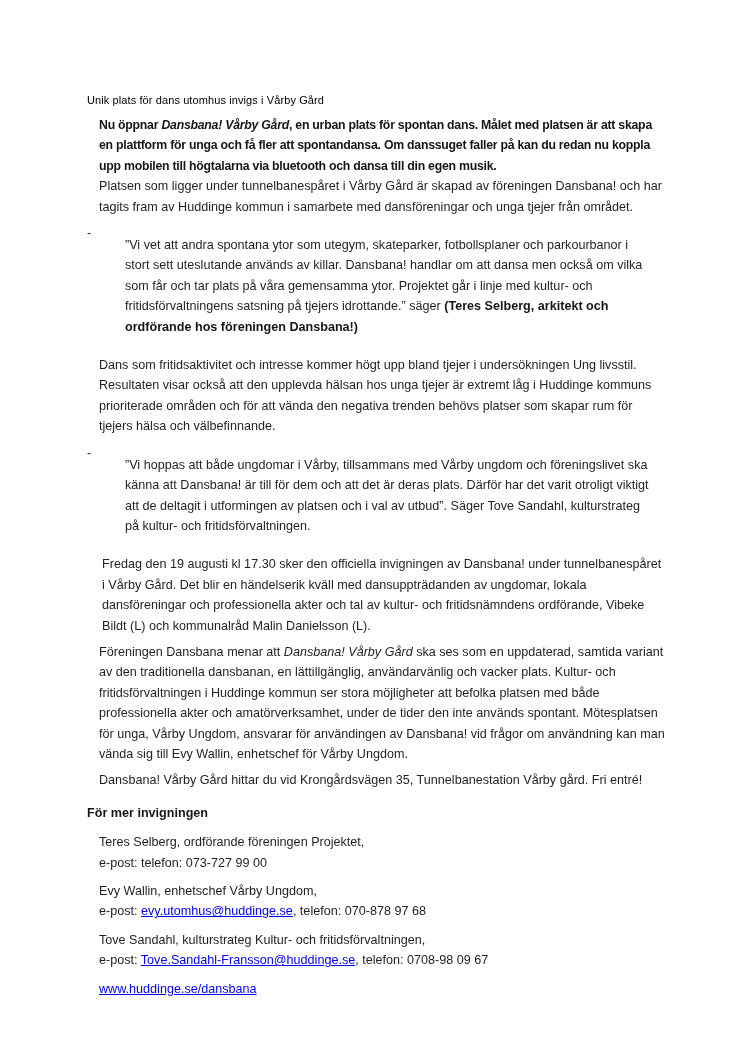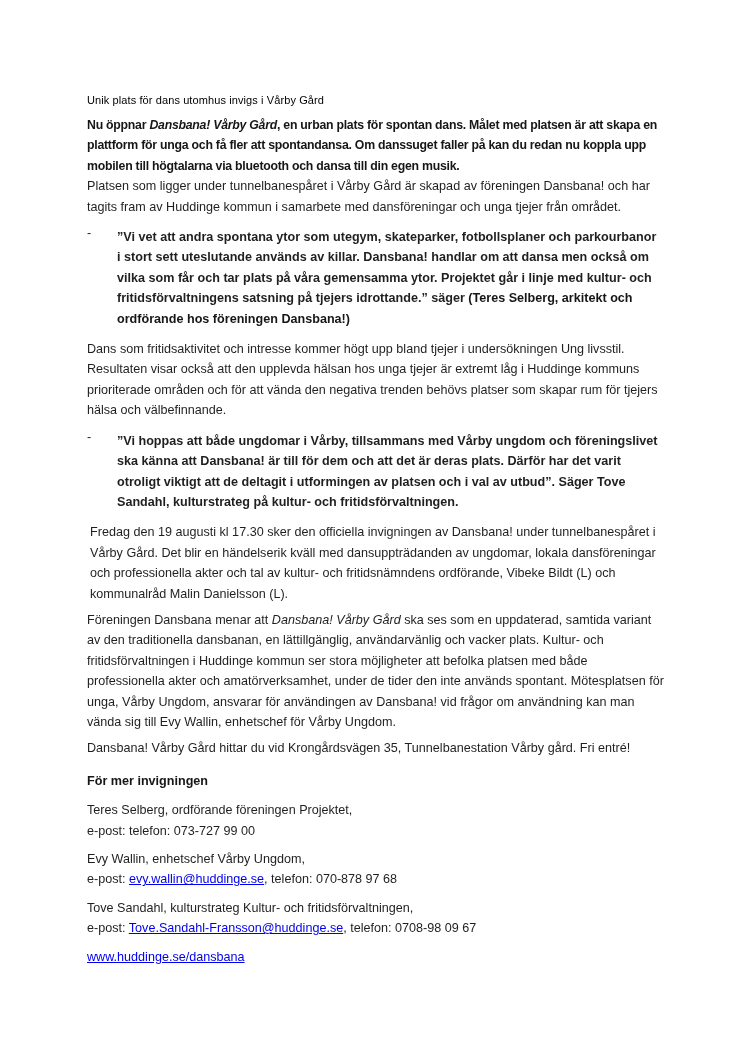--- a/index.html
+++ b/index.html
@@ -22,42 +22,41 @@
     font-size: 11px;
     font-weight: 400;
     color: #000000;
     line-height: 22px;
     margin: 0 0 4px 0;
     letter-spacing: 0.1px;
   }
   p {
     font-size: 12.6px;
     line-height: 20.4px;
-    margin: 0 0 6px 0;
+    margin: 0 0 6px 12px;
   }
   p.lead {
     font-weight: 700;
     font-size: 12.3px;
     letter-spacing: -0.25px;
     margin-bottom: 0;
     color: #161616;
   }
   .bullet {
     display: flex;
     margin: 0 0 6px 0;
   }
   .bullet .dash {
     flex: 0 0 26px;
     font-size: 12.6px;
     line-height: 20.4px;
   }
   .bullet p {
     flex: 1;
-    margin: 4px;
-    font-weight: bold;
+    margin: 12px;
   }
   p.indented { padding-left: 3px; }
   p.info-heading {
     font-weight: 700;
     margin: 12px 0 9px 0;
     color: #161616;
   }
   p.contact { margin-bottom: 8px; }
   a.doc-link {
     color: #0000EE;
@@ -92,19 +91,19 @@
   <p class="indented">Fredag den 19 augusti kl 17.30 sker den officiella invigningen av Dansbana! under tunnelbanespåret i Vårby Gård. Det blir en händelserik kväll med dansuppträdanden av ungdomar, lokala dansföreningar och professionella akter och tal av kultur- och fritidsnämndens ordförande, Vibeke Bildt (L) och kommunalråd Malin Danielsson (L).</p>
 
   <p><span>Föreningen Dansbana menar att </span><i>Dansbana! Vårby Gård</i><span> ska ses som en uppdaterad, samtida variant av den traditionella dansbanan, en lättillgänglig, användarvänlig och vacker plats. Kultur- och fritidsförvaltningen i Huddinge kommun ser stora möjligheter att befolka platsen med både professionella akter och amatörverksamhet, under de tider den inte används spontant. Mötesplatsen för unga, Vårby Ungdom, ansvarar för användingen av Dansbana! vid frågor om användning kan man vända sig till Evy Wallin, enhetschef för Vårby Ungdom.</span></p>
 
   <p>Dansbana! Vårby Gård hittar du vid Krongårdsvägen 35, Tunnelbanestation Vårby gård. Fri entré!</p>
 
   <p class="info-heading">För mer invigningen</p>
 
   <p class="contact"><span>Teres Selberg, ordförande föreningen Projektet,</span><br><span>e-post: telefon: 073-727 99 00</span></p>
 
-  <p class="contact"><span>Evy Wallin, enhetschef Vårby Ungdom,</span><br><span>e-post: </span><a class="doc-link">evy.wallin@huddinge.se</a><span>, telefon: 070-878 97 68</span></p>
+  <p class="contact"><span>Evy Wallin, enhetschef Vårby Ungdom,</span><br><span>e-post: </span><a class="doc-link">evy.utomhus@huddinge.se</a><span>, telefon: 070-878 97 68</span></p>
 
   <p class="contact"><span>Tove Sandahl, kulturstrateg Kultur- och fritidsförvaltningen,</span><br><span>e-post: </span><a class="doc-link">Tove.Sandahl-Fransson@huddinge.se</a><span>, telefon: 0708-98 09 67</span></p>
 
   <p><a class="doc-link">www.huddinge.se/dansbana</a></p>
 
 </div>
 
 </body></html>

